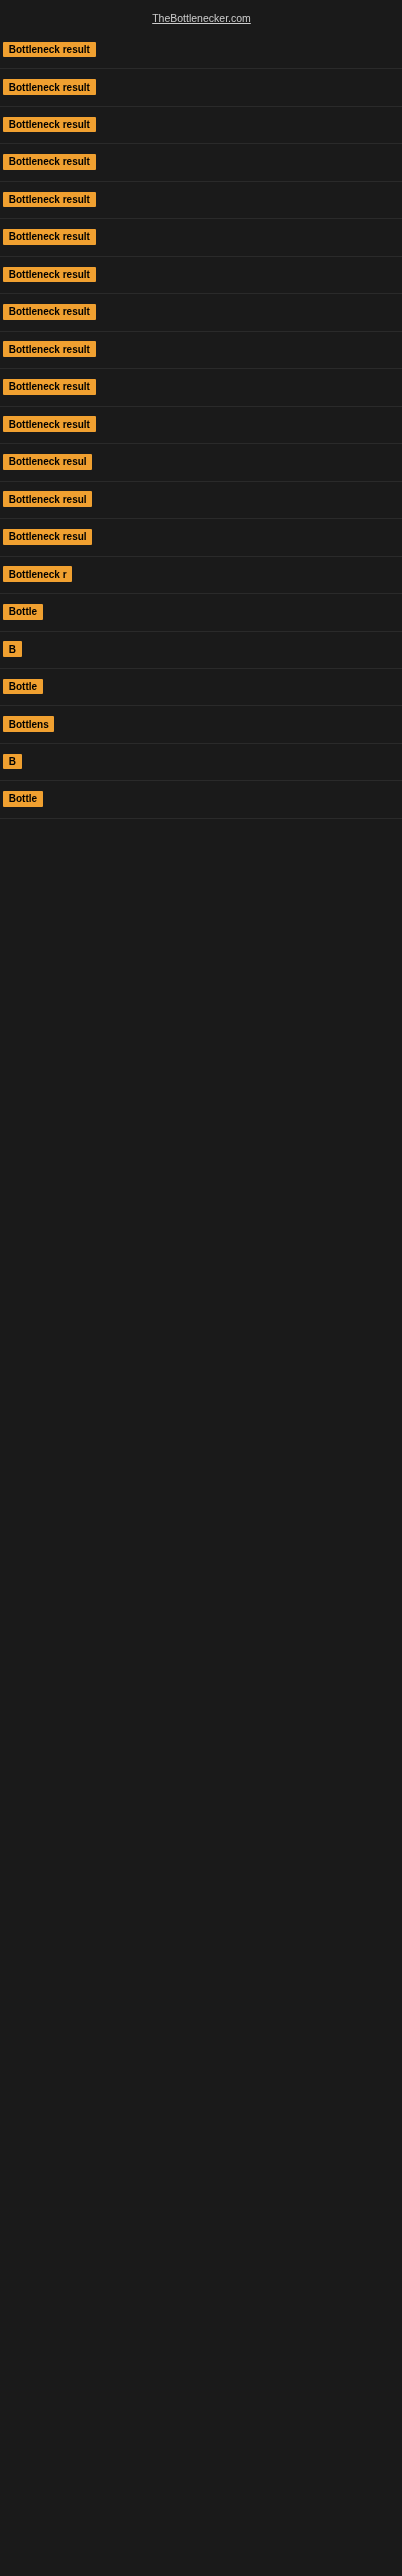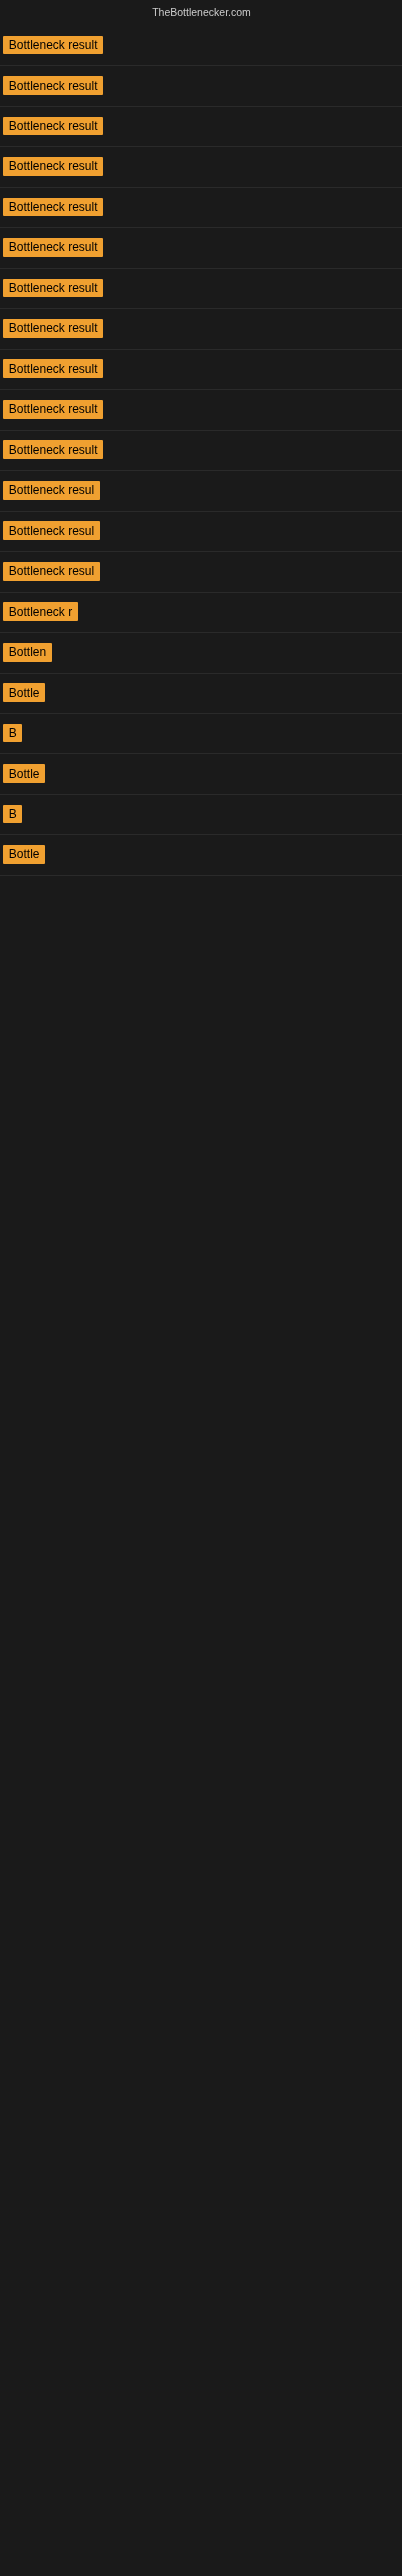--- a/index.html
+++ b/index.html
@@ -11,31 +11,32 @@
     body {
       width: 403px;
       min-height: 2576px;
       background-color: #1a1a1a;
       font-family: Arial, sans-serif;
       position: relative;
     }
 
     .site-header {
       text-align: center;
-      padding: 6px 0 8px 0;
+      padding: 12px 0 8px 0;
       color: #cccccc;
       font-size: 10.5px;
+      text-decoration: underline;
     }
 
     .bottleneck-badge {
       display: inline-block;
       background-color: #f0a030;
       color: #000000;
-      font-size: 12px;
-      font-weight: normal;
+      font-size: 10px;
+      font-weight: bold;
       padding: 2.4px 5.6px;
       border-radius: 1px;
       white-space: nowrap;
       overflow: hidden;
     }
 
     .result-row {
       margin: 0 0 0 0;
       padding: 9.7px 0 8px 3.2px;
       border-bottom: 0.8px solid #2a2a2a;
@@ -57,20 +58,20 @@
     <div class="result-row"><span class="bottleneck-badge">Bottleneck result</span></div>
     <div class="result-row"><span class="bottleneck-badge">Bottleneck result</span></div>
     <div class="result-row"><span class="bottleneck-badge">Bottleneck result</span></div>
     <div class="result-row"><span class="bottleneck-badge">Bottleneck result</span></div>
     <div class="result-row"><span class="bottleneck-badge">Bottleneck result</span></div>
     <div class="result-row"><span class="bottleneck-badge">Bottleneck result</span></div>
     <div class="result-row"><span class="bottleneck-badge">Bottleneck resul</span></div>
     <div class="result-row"><span class="bottleneck-badge">Bottleneck resul</span></div>
     <div class="result-row"><span class="bottleneck-badge">Bottleneck resul</span></div>
     <div class="result-row"><span class="bottleneck-badge">Bottleneck r</span></div>
-    <div class="result-row"><span class="bottleneck-badge">Bottlen</span></div>
     <div class="result-row"><span class="bottleneck-badge">Bottle</span></div>
     <div class="result-row"><span class="bottleneck-badge">B</span></div>
     <div class="result-row"><span class="bottleneck-badge">Bottle</span></div>
+    <div class="result-row"><span class="bottleneck-badge">Bottlens</span></div>
     <div class="result-row"><span class="bottleneck-badge">B</span></div>
     <div class="result-row"><span class="bottleneck-badge">Bottle</span></div>
   </div>
 
 
 </body></html>

